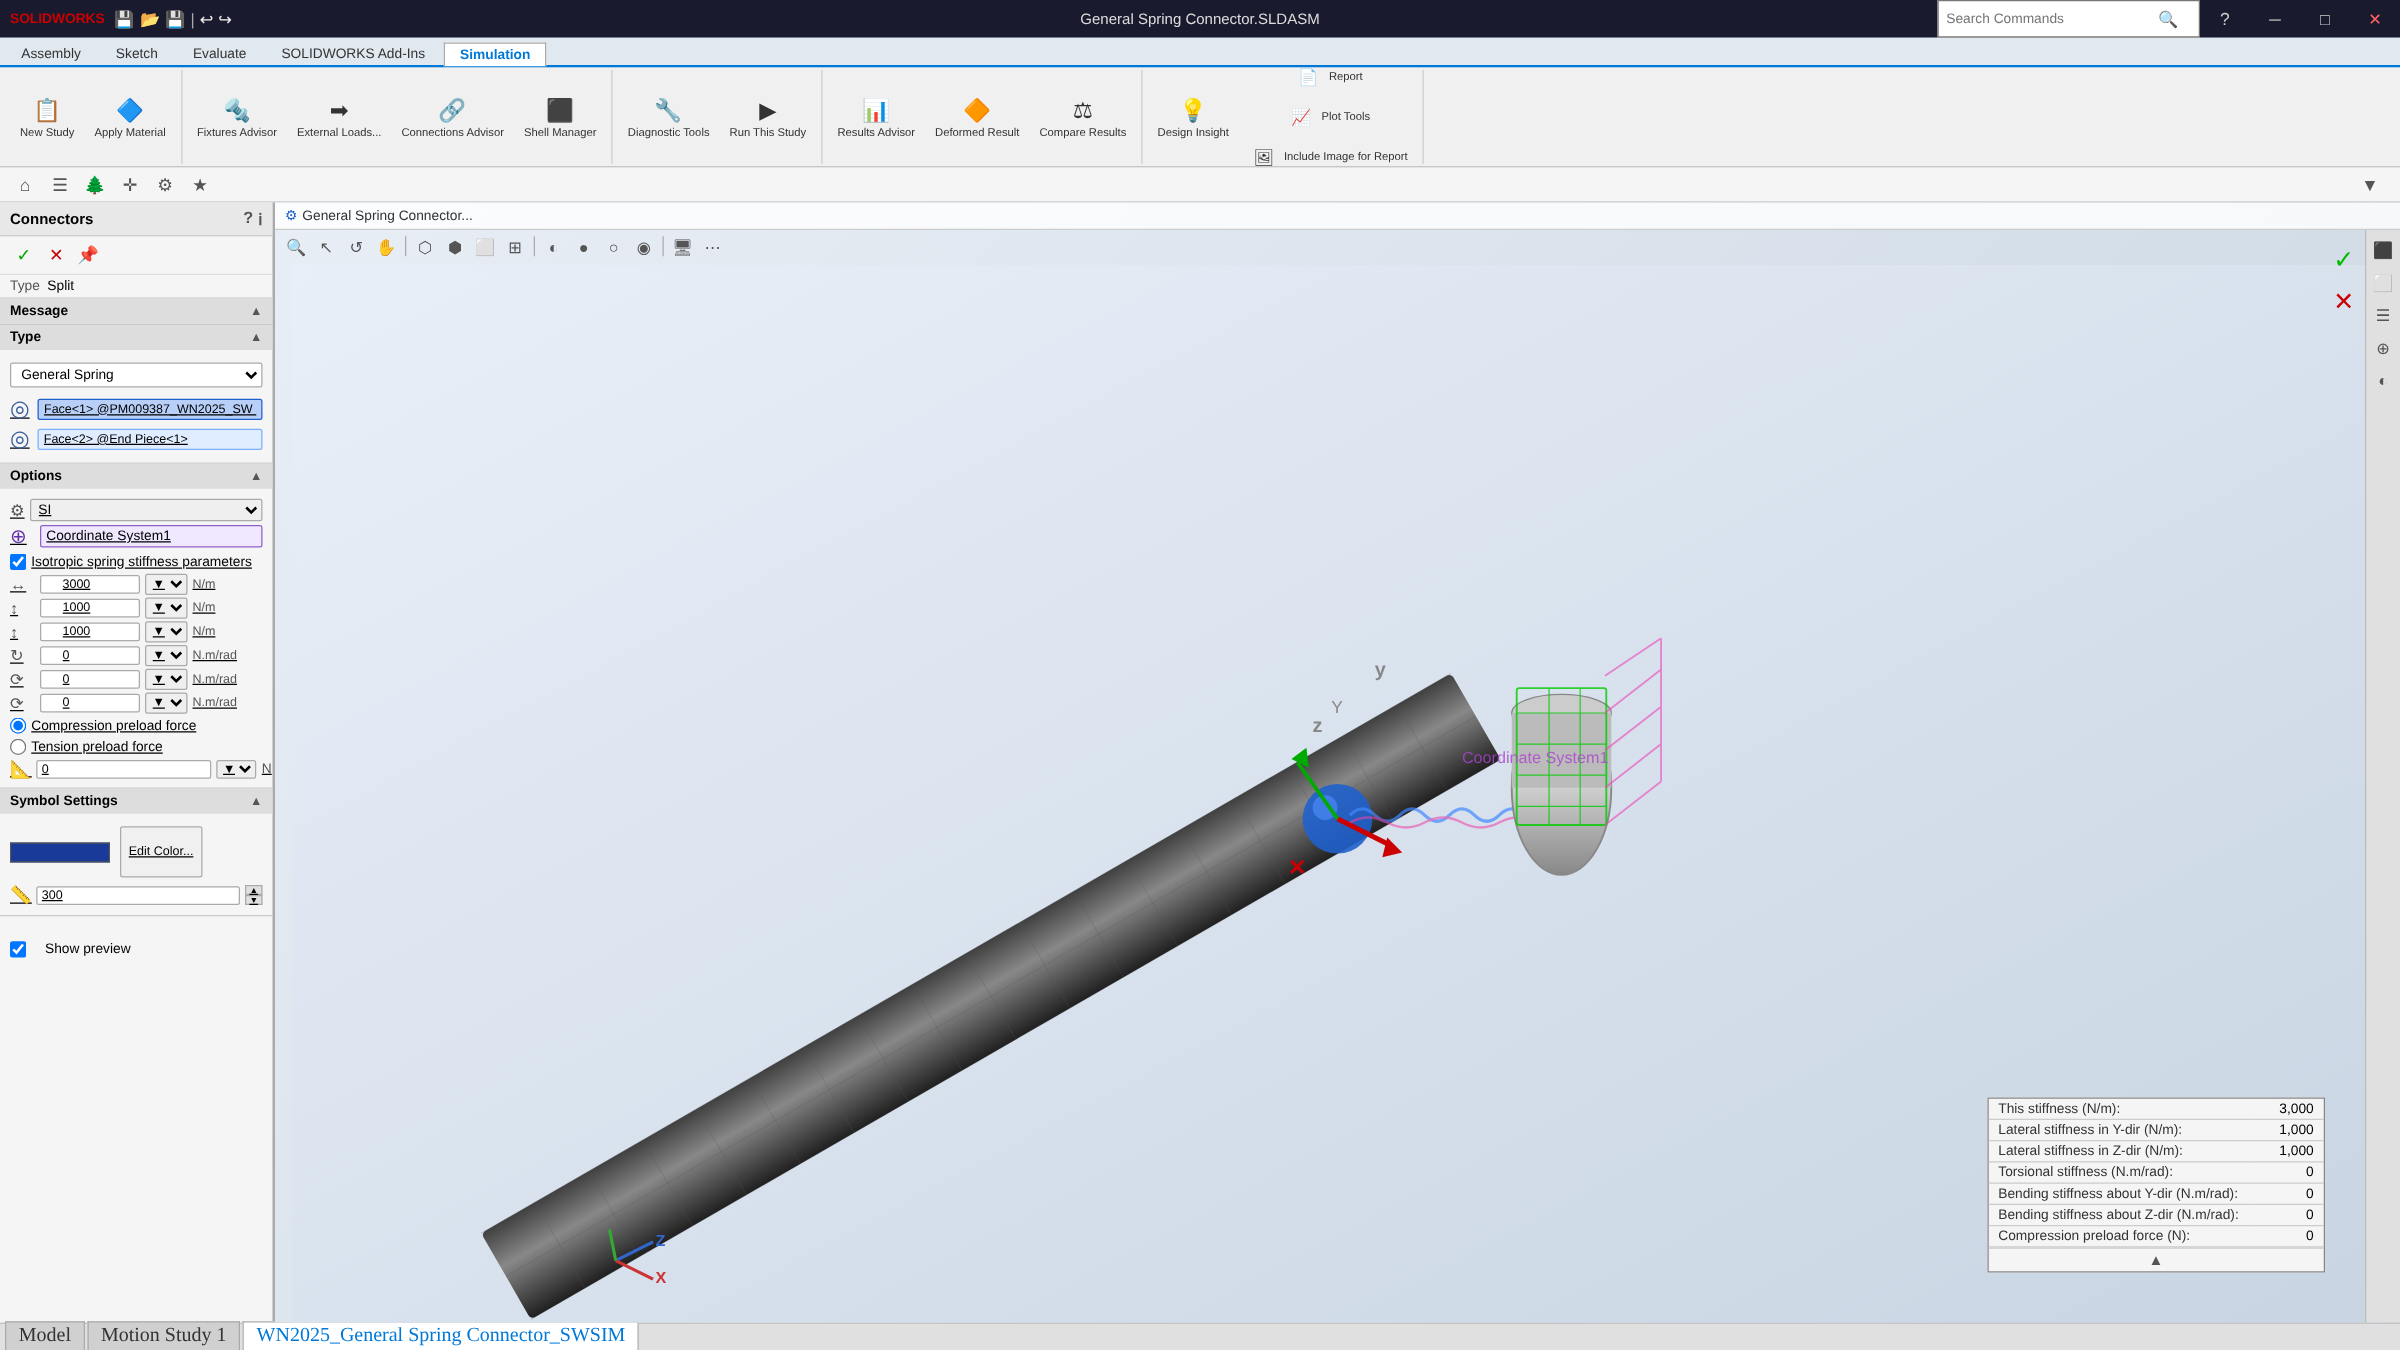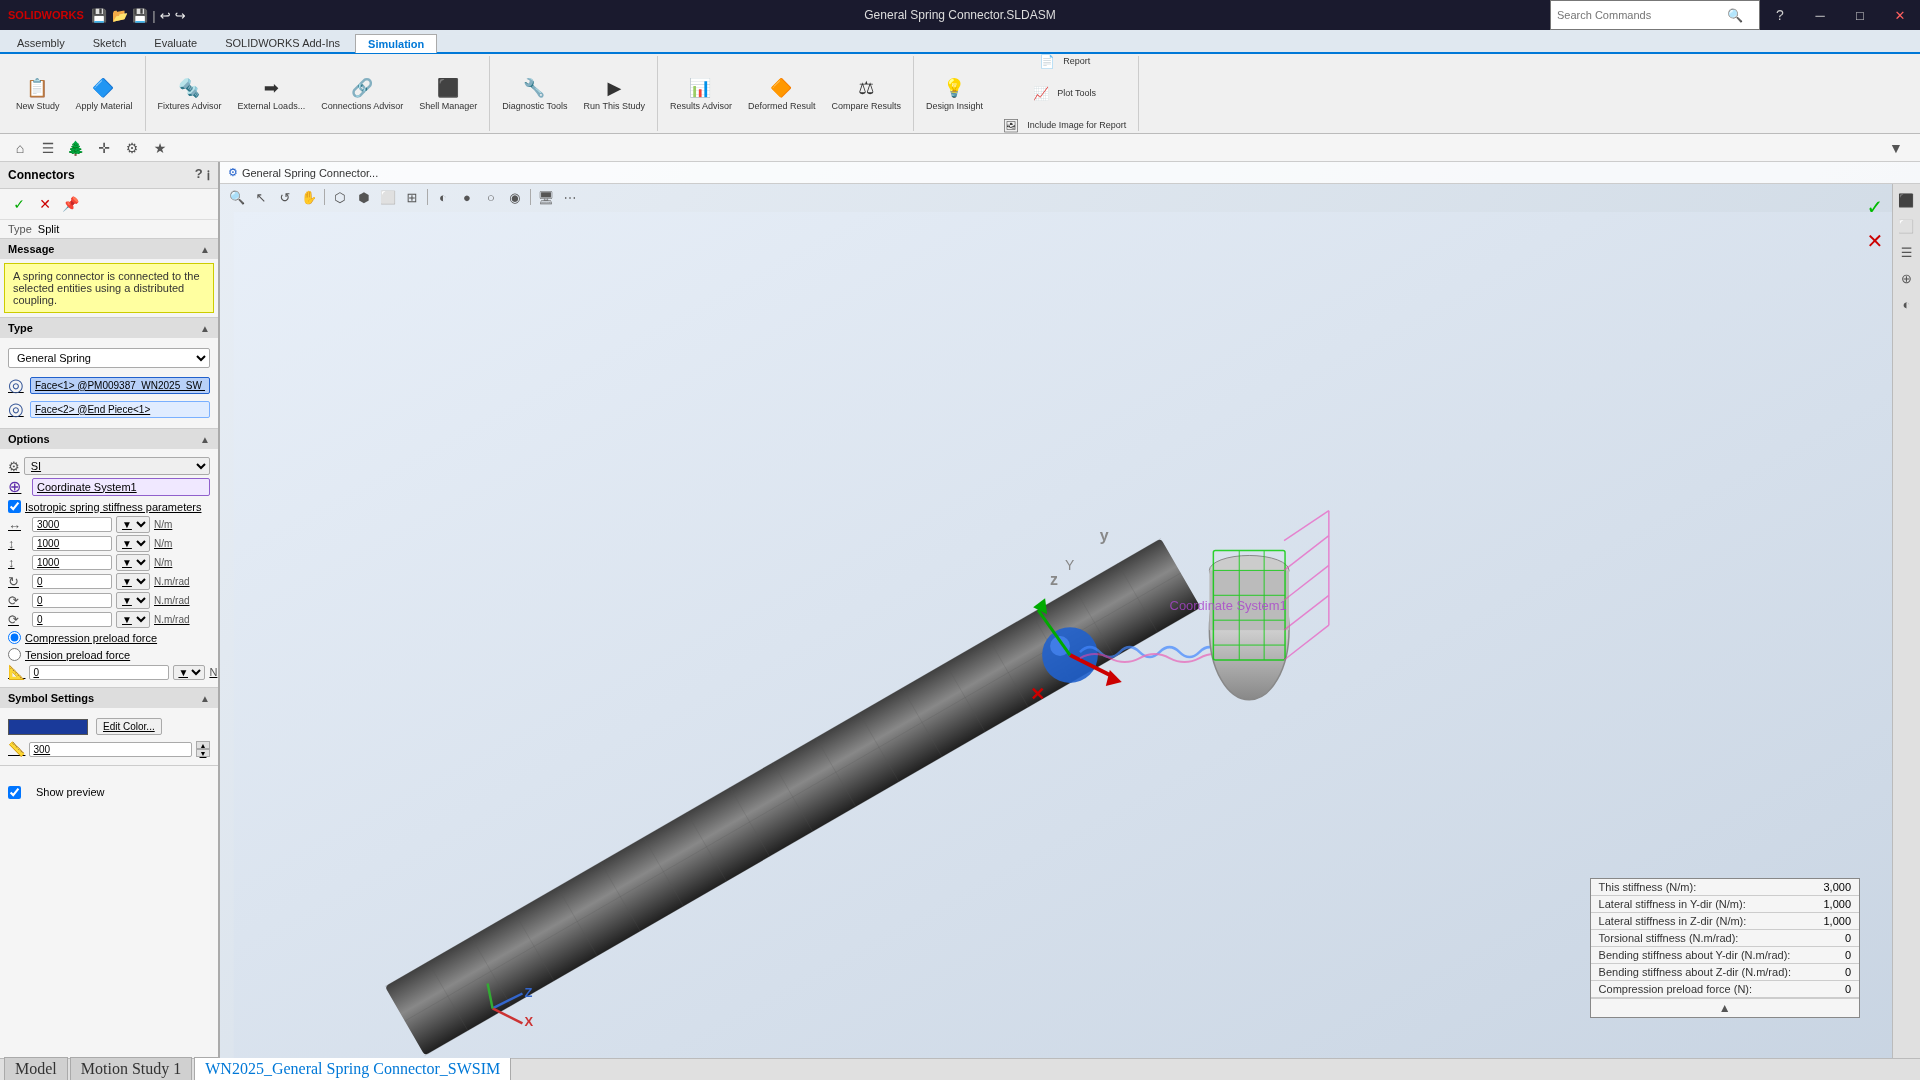--- a/index.html
+++ b/index.html
@@ -114,21 +114,21 @@
 
     .checkbox-row {
       display: flex; align-items: center; gap: 4px; padding: 2px 0; font-size: 11px;
     }
 
     .stiffness-row {
       display: flex; align-items: center; gap: 4px; padding: 1px 0;
     }
     .stiffness-row .icon { width: 20px; font-size: 13px; color: #555; }
     .stiffness-input {
-      width: 80px; padding: 1px 4px; font-size: 10px; border: 1px solid #aaa;
+      width: 80px; padding: 1px 17px; font-size: 10px; border: 1px solid #aaa;
       border-radius: 2px;
     }
     .stiffness-dropdown {
       font-size: 10px; border: 1px solid #aaa; border-radius: 2px; padding: 1px;
     }
     .stiffness-unit { font-size: 10px; color: #555; }
 
     .radio-row {
       display: flex; align-items: center; gap: 4px; padding: 2px 0; font-size: 11px;
     }
@@ -138,21 +138,21 @@
     }
     .preload-input {
       flex: 1; padding: 1px 3px; font-size: 10px; border: 1px solid #aaa; border-radius: 2px;
     }
 
     .color-swatch {
       width: 80px; height: 16px; background: #1a3a9a; border: 1px solid #555;
       cursor: pointer; display: inline-block;
     }
     .edit-color-btn {
-      padding: 2px 6px; font-size: 10px; background: #f0f0f0; border: 1px solid #aaa;
+      padding: 14px 6px; font-size: 10px; background: #f0f0f0; border: 1px solid #aaa;
       cursor: pointer; border-radius: 2px;
     }
 
     .size-row {
       display: flex; align-items: center; gap: 4px; padding: 2px 0;
     }
     .size-input {
       flex: 1; padding: 1px 3px; font-size: 10px; border: 1px solid #aaa; border-radius: 2px;
     }
     .size-spinners { display: flex; flex-direction: column; }
@@ -425,23 +425,20 @@
 
     <div class="type-row">
       <span class="type-label">Type</span>
       <span class="type-value">Split</span>
     </div>
 
     <div class="section">
       <div class="section-header">
         <span>Message</span>
         <span class="collapse-icon">▲</span>
-      </div>
-      <div class="message-box">
-        <span>A spring connector is connected to the selected entities using a distributed coupling.</span>
       </div>
     </div>
 
     <div class="section">
       <div class="section-header">
         <span>Type</span>
         <span class="collapse-icon">▲</span>
       </div>
       <div class="section-content">
         <select class="type-select">

